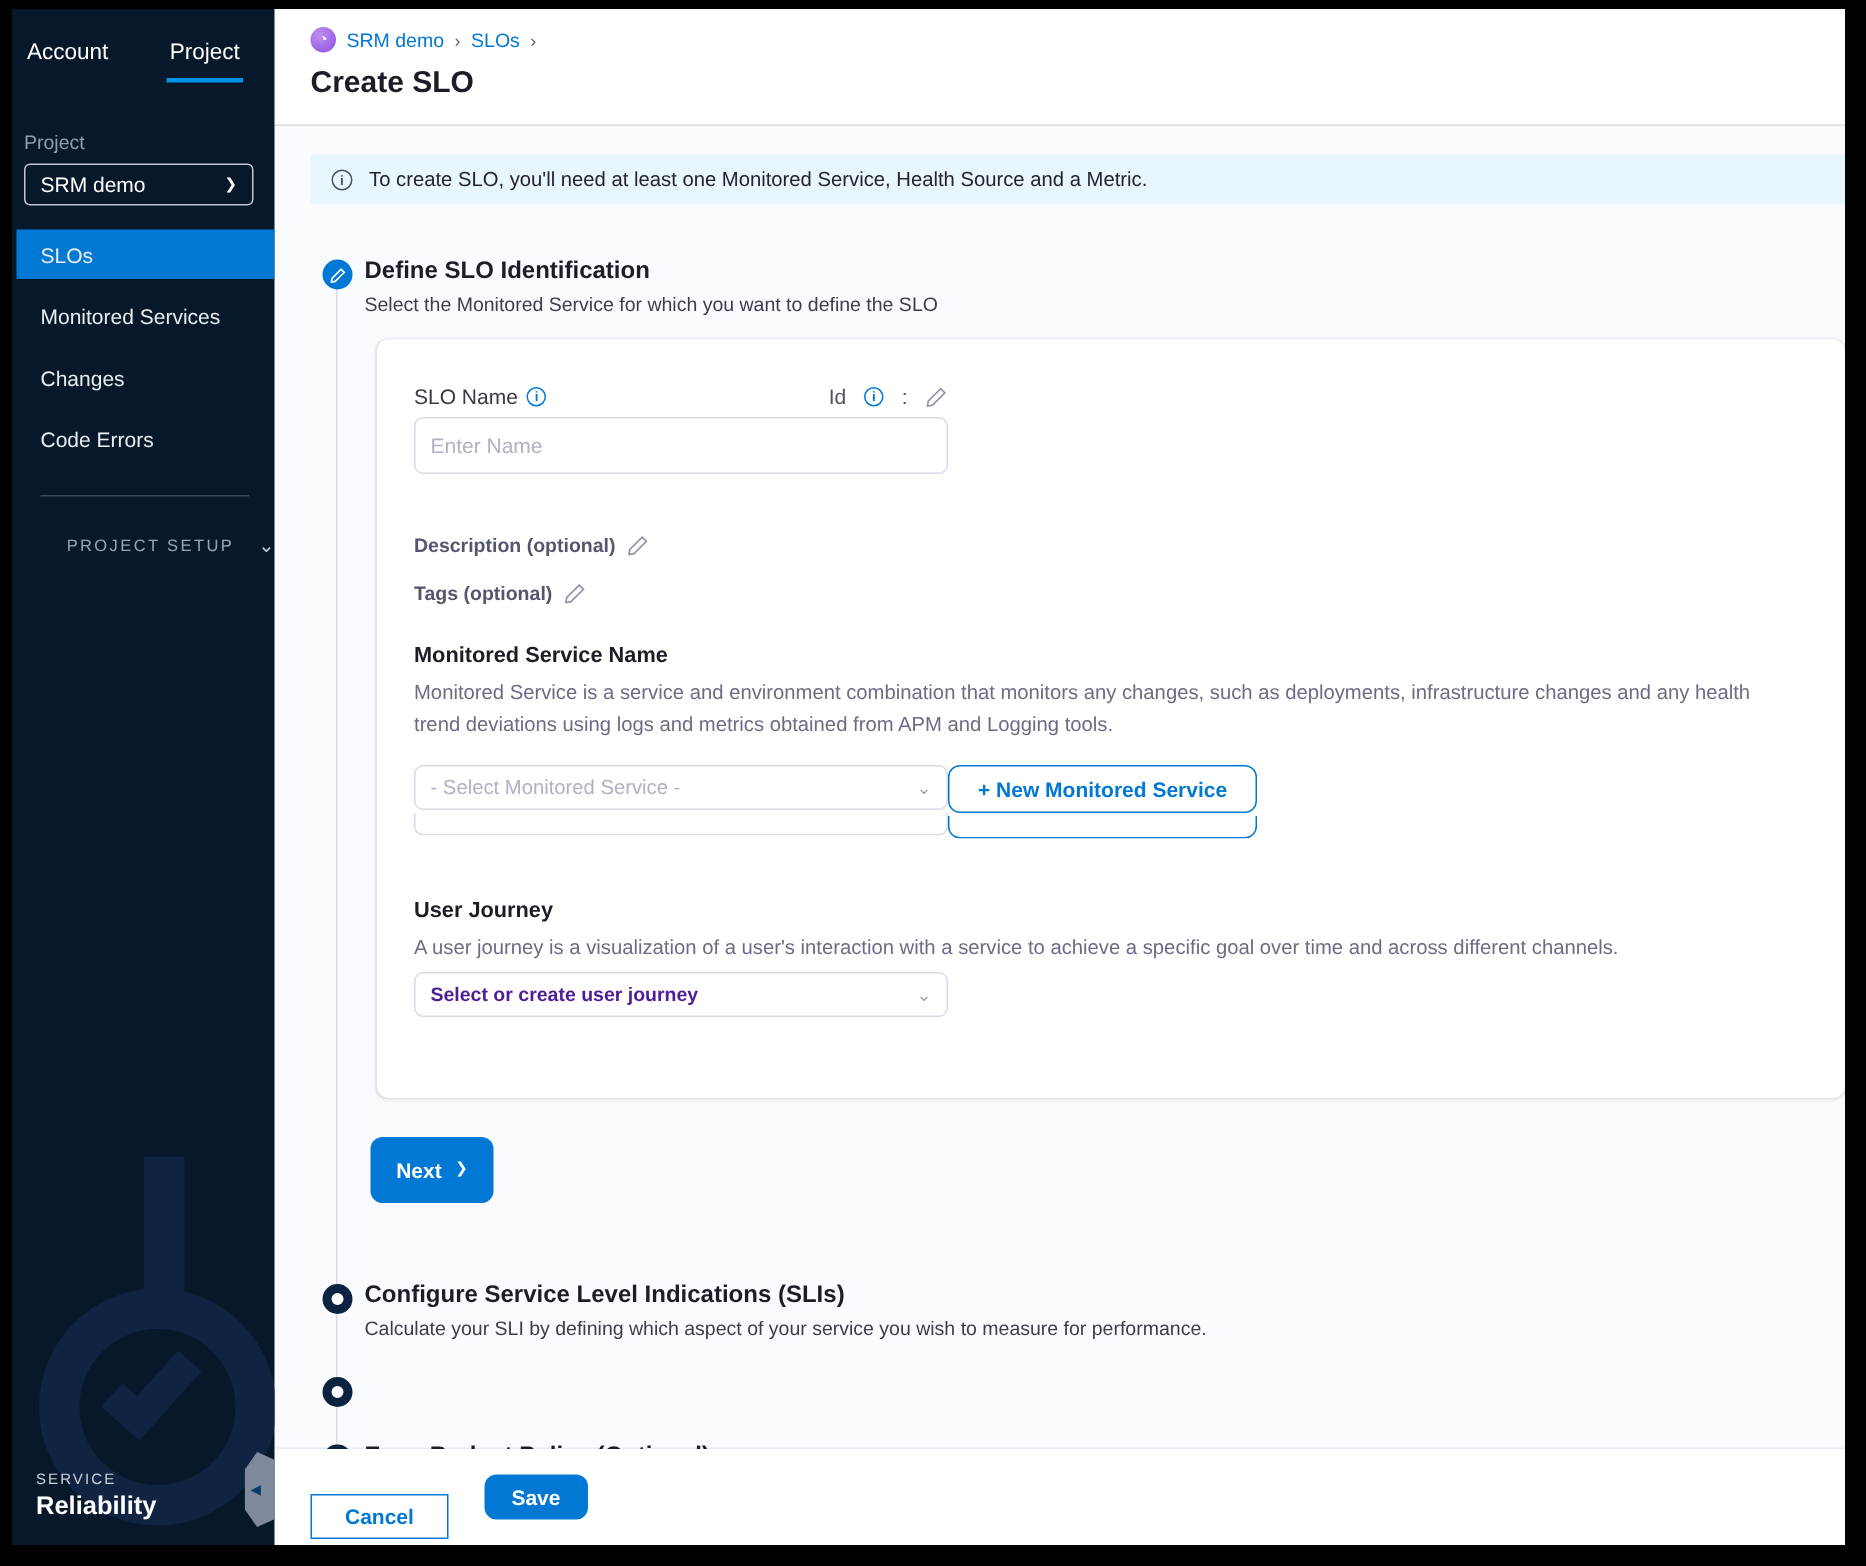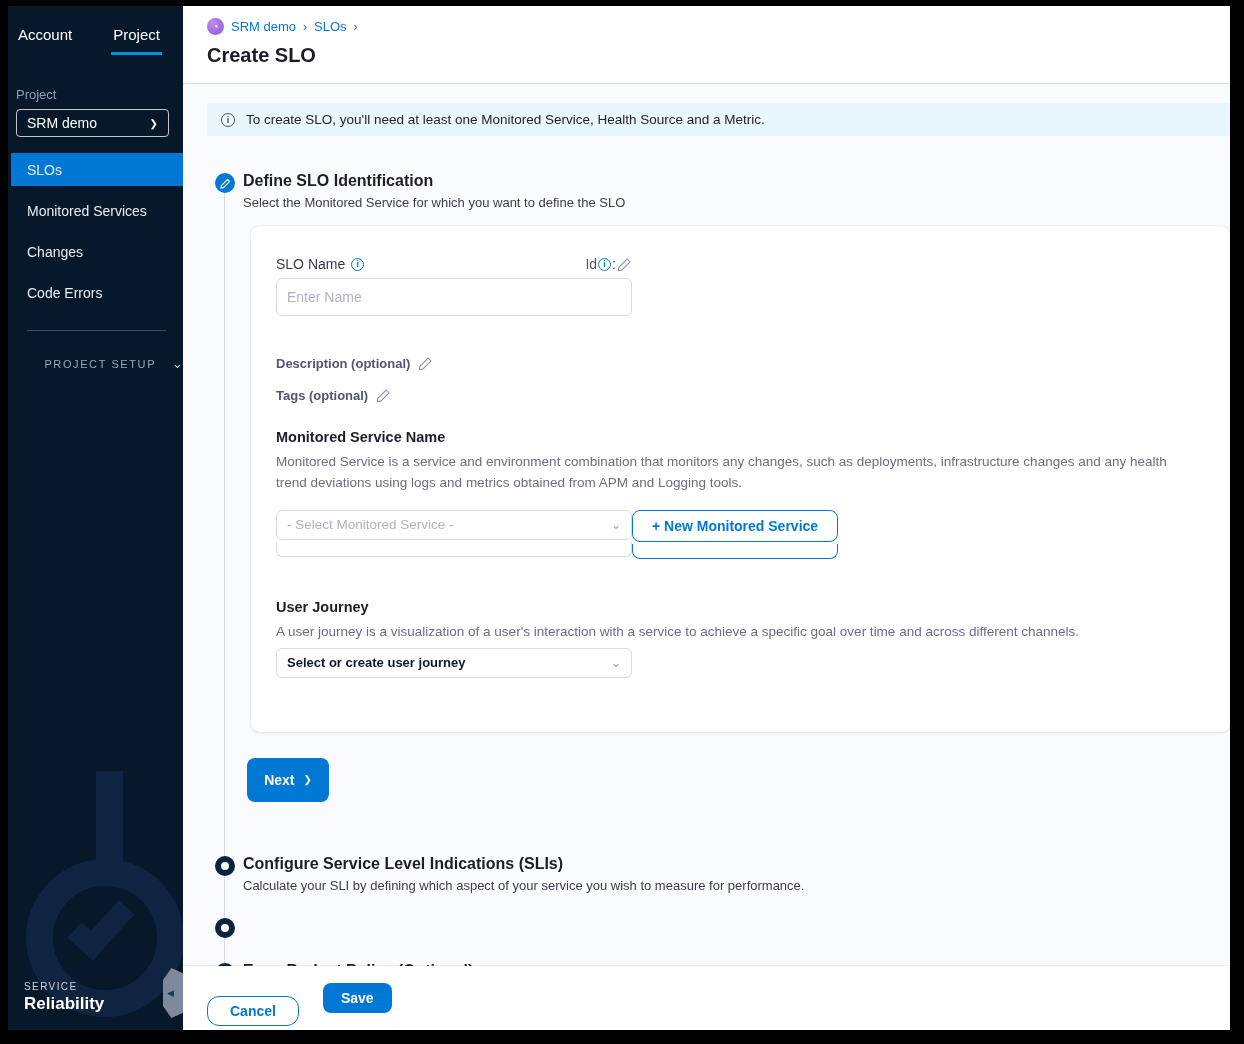--- a/index.html
+++ b/index.html
@@ -102,21 +102,21 @@
   .step-title { font-size:16px; font-weight:700; color:#1d1d28; }
   .step-sub { font-size:13px; color:#3c3d4c; margin-top:5px; }
 
   .card {
     background:#fff; border-radius:8px; margin:16px 0 26px 36px;
     box-shadow:0 0 1px rgba(40,41,61,.25), 0 1px 3px rgba(96,97,112,.14);
     padding:30px 25px 54px;
   }
   .label-row { display:flex; justify-content:space-between; align-items:center; width:356px; margin-bottom:6px; }
   .field-label { font-size:14px; color:#383946; display:flex; align-items:center; gap:6px; }
-  .id-label { font-size:14px; color:#4f5162; display:flex; align-items:center; gap:1px; }
+  .id-label { font-size:14px; color:#4f5162; display:flex; align-items:center; gap:12px; }
   .edit-icon { color:#9293ab; cursor:pointer; display:inline-flex; }
   .text-input {
     width:356px; height:38px; border:1px solid #d9dae6; border-radius:6px;
     padding:0 10px; font-size:14px; color:#22222a; outline:none;
     font-family:"Liberation Sans","DejaVu Sans",sans-serif;
   }
   .text-input::placeholder { color:#b0b1c4; }
   .opt-label {
     display:flex; align-items:center; gap:8px; font-size:13px; font-weight:700; color:#53566c;
     cursor:pointer;
@@ -125,21 +125,21 @@
   .opt-label.second { margin-top:17px; }
   .section-heading { margin-top:26px; font-size:14.5px; font-weight:700; color:#1d1d28; }
   .section-desc { margin-top:6px; font-size:13.5px; color:#6b6d85; line-height:1.58; max-width:912px; }
   .ms-row { display:flex; gap:0; margin-top:16px; align-items:flex-start; }
   .select {
     width:356px; height:30px; border:1px solid #d9dae6; border-radius:6px; background:#fff;
     display:flex; align-items:center; justify-content:space-between; padding:0 10px;
     font-size:13.5px; cursor:pointer;
   }
   .select .sel-text.placeholder { color:#b0b1c4; }
-  .select .sel-text.value { color:#0f172a; font-weight:700; font-size:13px; }
+  .select .sel-text.value { color:#4c1d95; font-weight:700; font-size:13px; }
   .select .sel-chev { color:#9aa0b2; font-size:12px; }
   .ghost-select { width:356px; height:15px; border:1px solid #d9dae6; border-top:none;
     border-radius:0 0 6px 6px; margin-top:2px; }
   .new-ms-btn {
     height:32px; padding:0 19px; border:1.5px solid #0278d5; border-radius:8px; background:#fff;
     color:#0278d5; font-weight:700; font-size:14px; cursor:pointer;
     font-family:"Liberation Sans","DejaVu Sans",sans-serif;
   }
   .ghost-btn { height:15px; border:1.5px solid #0278d5; border-top:none;
     border-radius:0 0 8px 8px; margin-top:2px; }
@@ -153,21 +153,21 @@
     font-family:"Liberation Sans","DejaVu Sans",sans-serif;
   }
   .next-btn .chev { font-size:10px; }
   .step-block { margin-bottom:24px; }
 
   .footer {
     background:#fff; height:64px; flex-shrink:0; display:flex; align-items:center; gap:24px;
     padding-left:24px; box-shadow:0 -1px 0 #e9eaf3;
   }
   .cancel-btn {
-    height:30px; padding:0 22px; background:#fff; border:1px solid #0278d5; border-radius:12px;
+    height:30px; padding:0 22px; background:#fff; border:1px solid #0278d5; border-radius:0;
     color:#0278d5; font-weight:700; font-size:14px; cursor:pointer;
     font-family:"Liberation Sans","DejaVu Sans",sans-serif;
     margin-top:26px;
   }
   .save-btn {
     height:30px; padding:0 18px; background:#0278d5; border:none; border-radius:8px;
     color:#fff; font-weight:700; font-size:14px; cursor:pointer;
     font-family:"Liberation Sans","DejaVu Sans",sans-serif;
   }
 </style>

